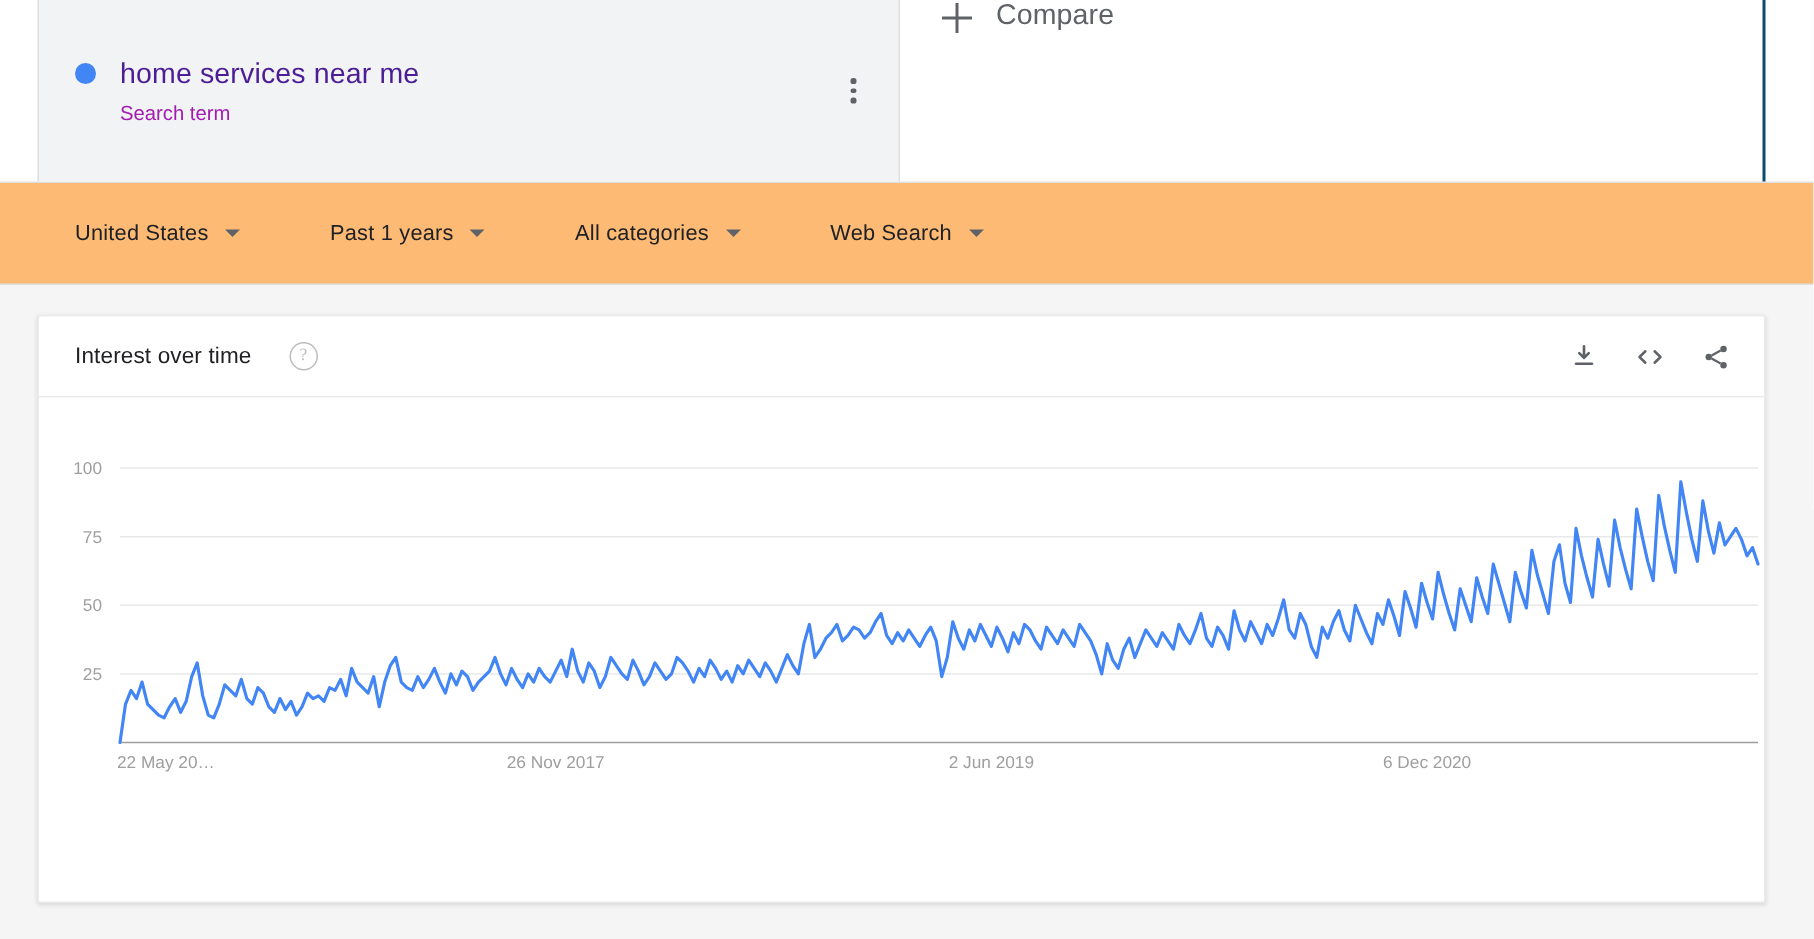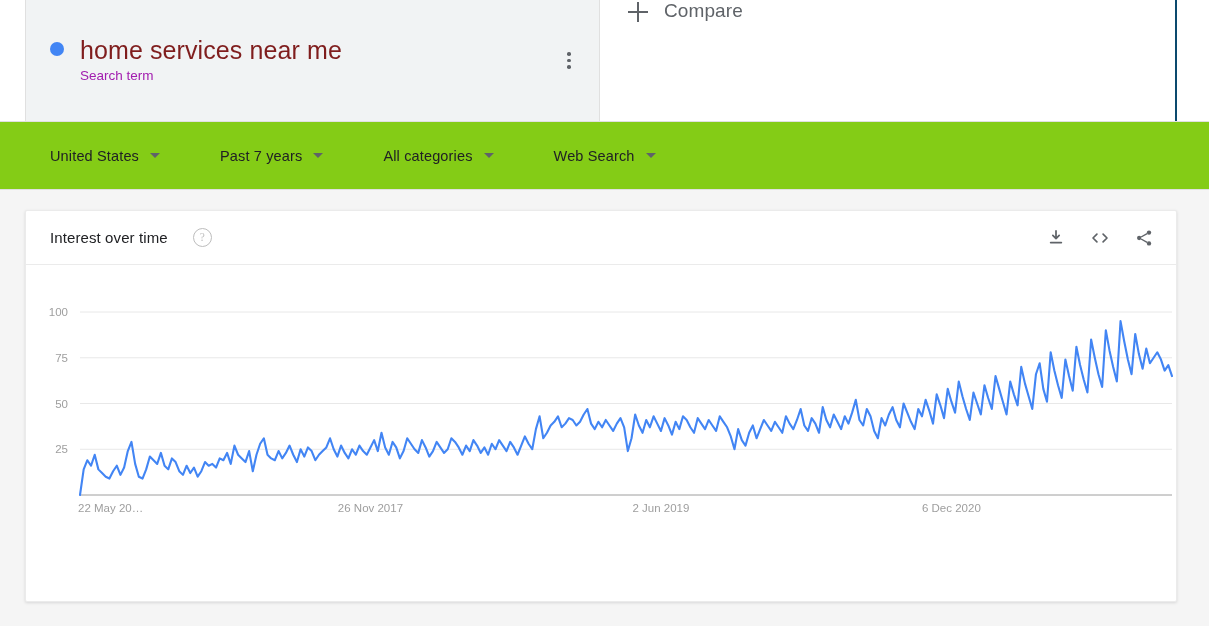--- a/index.html
+++ b/index.html
@@ -46,23 +46,23 @@
     align-self: flex-start;
     margin-top: 42px;
   }
   .term-texts {
     display: flex;
     flex-direction: column;
     justify-content: center;
     padding-top: 2px;
   }
   .term-title {
-    font-size: 25px;
+    font-size: 19px;
     line-height: 26px;
-    color: #7f1d1d;
+    color: #4c1d95;
     font-weight: 400;
     letter-spacing: 0.1px;
   }
   .term-sub {
     font-size: 13.5px;
     line-height: 20px;
     color: #a21caf;
     margin-top: 3px;
   }
   .term-menu {
@@ -117,21 +117,21 @@
   }
   .compare-label {
     font-size: 19px;
     color: #5f6368;
     letter-spacing: 0.1px;
   }
 
   
   .filter-bar {
     height: 68px;
-    background: #84cc16;
+    background: #fdba74;
     border-bottom: 1px solid #e0e0e0;
     box-sizing: border-box;
     display: flex;
     align-items: center;
     padding-left: 50px;
   }
   .filter {
     display: flex;
     align-items: center;
     cursor: pointer;
@@ -251,21 +251,21 @@
     <span class="compare-label">Compare</span>
   </div>
 </div>
 
 <div class="filter-bar">
   <div class="filter">
     <span class="filter-label">United States</span>
     <span class="caret"></span>
   </div>
   <div class="filter">
-    <span class="filter-label">Past 7 years</span>
+    <span class="filter-label">Past 1 years</span>
     <span class="caret"></span>
   </div>
   <div class="filter">
     <span class="filter-label">All categories</span>
     <span class="caret"></span>
   </div>
   <div class="filter">
     <span class="filter-label">Web Search</span>
     <span class="caret"></span>
   </div>

